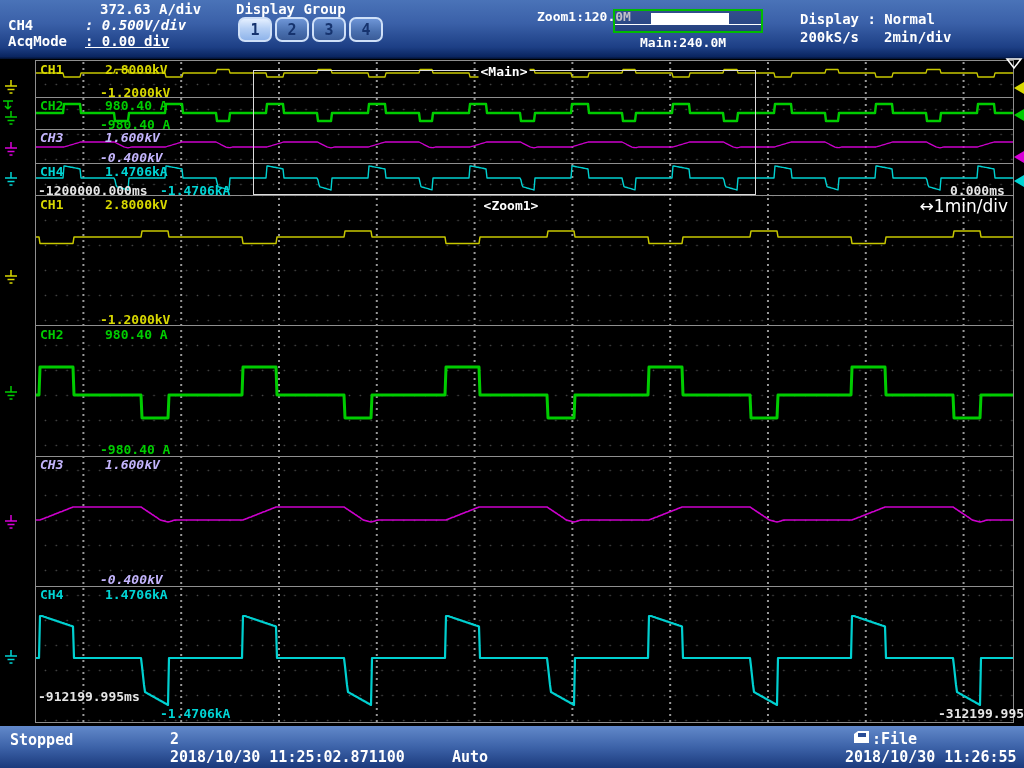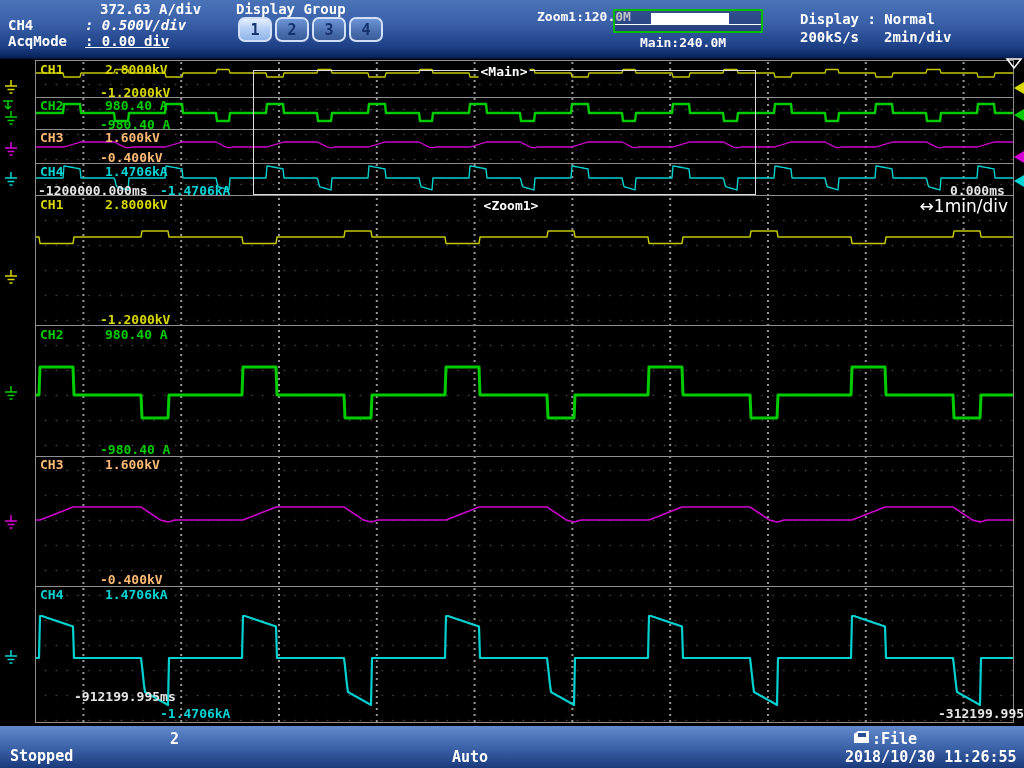--- a/index.html
+++ b/index.html
@@ -21,21 +21,21 @@
   
   .gridbg{position:absolute;left:35px;width:978px;background-color:#000;
     background-image:
       radial-gradient(circle,#9a9a9a 0.7px,rgba(0,0,0,0) 1.1px),
       radial-gradient(circle,#4a4a4a 0.7px,rgba(0,0,0,0) 1.1px);
     background-size:97.8px 6px,10.86px 25px;
     background-position:-0.5px 0px,5px 12px;}
   .vline{position:absolute;width:1px;background:#8f8f8f;}
   .hline{position:absolute;left:35px;width:978px;height:1px;background:#8f8f8f;}
   .lbl{position:absolute;font:bold 13px "DejaVu Sans Mono",monospace;white-space:pre;line-height:13px;}
-  .c1{color:#d8d800;} .c2{color:#00cc00;} .c3{color:#fdba74;} .c4{color:#00d4d4;}
+  .c1{color:#d8d800;} .c2{color:#00cc00;} .c3{color:#c4b5fd;font-style:italic;} .c4{color:#00d4d4;}
   .wh{color:#e6e6e6;}
   .view-title{position:absolute;color:#fff;font:bold 13px "DejaVu Sans Mono",monospace;background:#000;padding:0 2px;transform:translateX(-50%);}
   .zoomrect{position:absolute;left:253px;top:70px;width:501px;height:123px;border:1px solid #dcdcdc;}
   .timebase-big{position:absolute;color:#fff;font:17px "DejaVu Sans",sans-serif;}
   .marker{position:absolute;width:0;height:0;border-top:6px solid transparent;border-bottom:6px solid transparent;}
   svg.wave{position:absolute;left:35px;overflow:visible;}
   
   .bottombar{position:absolute;left:0;top:726px;width:1024px;height:42px;
     background:linear-gradient(180deg,#6289ca 0%,#3d63a9 50%,#1b3a7c 100%);}
   .sb-text{position:absolute;color:#fff;font:bold 15px "DejaVu Sans Mono",monospace;white-space:pre;}
@@ -122,21 +122,21 @@
   <span class="lbl c1" style="left:105px;top:198px;">2.8000kV</span>
   <span class="lbl c1" style="left:100px;top:313px;">-1.2000kV</span>
   <span class="lbl c2" style="left:40px;top:328px;">CH2</span>
   <span class="lbl c2" style="left:105px;top:328px;">980.40 A</span>
   <span class="lbl c2" style="left:100px;top:443px;">-980.40 A</span>
   <span class="lbl c3" style="left:40px;top:458px;">CH3</span>
   <span class="lbl c3" style="left:105px;top:458px;">1.600kV</span>
   <span class="lbl c3" style="left:100px;top:573px;">-0.400kV</span>
   <span class="lbl c4" style="left:40px;top:588px;">CH4</span>
   <span class="lbl c4" style="left:105px;top:588px;">1.4706kA</span>
-  <span class="lbl wh" style="left:38px;top:690px;margin-left:36px;">-912199.995ms</span>
+  <span class="lbl wh" style="left:38px;top:690px;">-912199.995ms</span>
   <span class="lbl c4" style="left:160px;top:707px;">-1.4706kA</span>
   <span class="lbl wh" style="left:898px;top:707px;margin-left:40px;">-312199.995ms</span>
 
   <svg class="abs" style="left:3px;top:80px;" width="16" height="15">
       <path d="M8 0 V6 M2 6 H14 M4.5 9.5 H11.5 M6.5 13 H9.5" stroke="#d8d800" stroke-width="1.5" fill="none"></path>
     </svg>
   <svg class="abs" style="left:2px;top:100px;" width="14" height="12">
       <path d="M1 1 H11 M6 1 V9 M6 9 L3 6 M6 9 L9 6" stroke="#00cc00" stroke-width="1.5" fill="none"></path>
     </svg>
   <svg class="abs" style="left:3px;top:111px;" width="16" height="15">
@@ -163,22 +163,23 @@
 
   <svg class="abs" style="left:1005px;top:58px;" width="18" height="12">
       <path d="M2 1 H16 L9 10 Z" fill="none" stroke="#fff" stroke-width="1.5"></path>
     </svg>
   <div class="marker" style="left:1014px;top:82px;border-right:10px solid #d8d800;"></div>
   <div class="marker" style="left:1014px;top:109px;border-right:10px solid #00cc00;"></div>
   <div class="marker" style="left:1014px;top:151px;border-right:10px solid #d800d8;"></div>
   <div class="marker" style="left:1014px;top:175px;border-right:10px solid #00d4d4;"></div>
 
   <div class="bottombar">
-    <span class="sb-text" style="left:10px;top:5px;margin-top:16px;">Stopped</span>
+    <span class="sb-text" style="left:10px;top:5px;">Stopped</span>
     <span class="sb-text" style="left:170px;top:4px;">2</span>
+    <span class="sb-text" style="left:170px;top:22px;">2018/10/30 11:25:02.871100</span>
     <span class="sb-text" style="left:452px;top:22px;">Auto</span>
     <svg class="abs" style="left:853px;top:4px;" width="17" height="14">
       <path d="M1 4 L5 1 H16 V13 H1 Z" fill="#fff"></path>
         <rect x="5" y="3" width="8" height="4" fill="#2a4d96"></rect>
     </svg>
     <span class="sb-text" style="left:872px;top:4px;">:File</span>
     <span class="sb-text" style="left:845px;top:22px;">2018/10/30 11:26:55</span>
   </div>
 </div>
 

